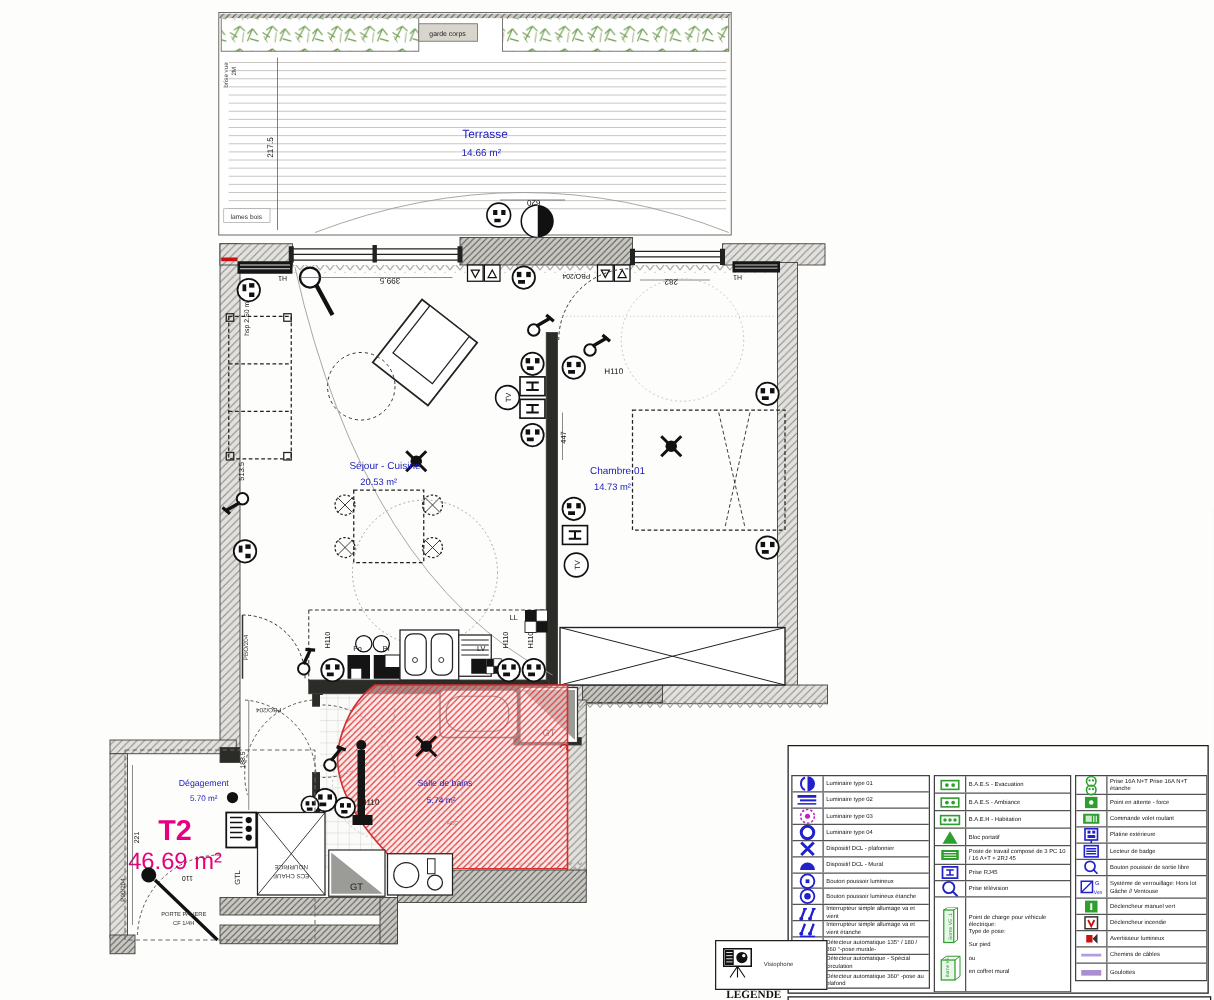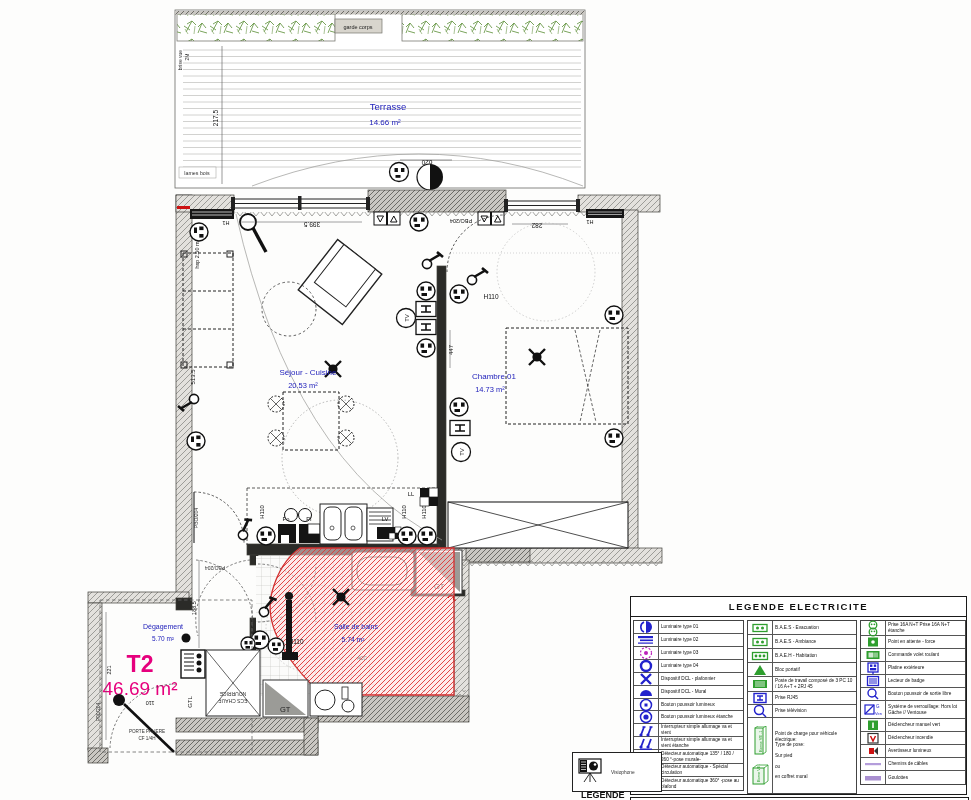--- a/index.html
+++ b/index.html
@@ -10,21 +10,21 @@
   .legend-title{height:19px;line-height:20px;text-align:center;font-size:9.5px;font-weight:bold;letter-spacing:1.5px;border-bottom:1.4px solid #1a1a1a;color:#111;}
   .legend-cols{position:absolute;left:0;top:20px;right:0;bottom:0;}
   .lcol{position:absolute;top:3px;background:#fff;border:0.9px solid #444;box-sizing:border-box;}
   .lrow{display:flex;align-items:center;border-bottom:0.7px solid #555;box-sizing:border-box;}
   .lrow:last-child{border-bottom:none;}
   .lico{width:24px;align-self:stretch;border-right:0.7px solid #555;display:flex;align-items:center;justify-content:center;flex:none;}
   .llab{padding:0 2px;font-size:4.7px;line-height:1.2;color:#111;}
   .visio{position:absolute;left:572px;top:752px;width:90px;height:40px;border:1.2px solid #222;background:#fff;display:flex;align-items:center;box-sizing:border-box;}
   .visio .vlab{font-size:4.8px;color:#333;}
   .legend2{position:absolute;left:630px;top:797px;width:337px;height:10px;border:1.4px solid #1a1a1a;background:#fff;}
-  .legende-word{position:absolute;left:581px;top:790px;font-size:9px;font-weight:bold;color:#111;}
+  .legende-word{position:absolute;left:581px;top:790px;font-size:9px;font-weight:bold;color:#111;font-family:Liberation Serif, serif;}
 </style>
 </head>
 <body>
 <div id="stage">
 
 <svg width="971" height="800" viewBox="0 0 971 800" style="position:absolute;left:0;top:0;">
 <defs>
   <pattern id="hatch" width="6" height="6" patternUnits="userSpaceOnUse">
     <rect width="6" height="6" fill="#e3e1dd"></rect>
           <path d="M0 6 L6 0 M-1 1 L1 -1 M5 7 L7 5" stroke="#8a8a86" stroke-width="0.8" fill="none"></path>
@@ -376,21 +376,20 @@
   </g>
   <g>
     <rect x="263" y="680" width="45" height="37" fill="#fff" stroke="#333" stroke-width="1"></rect>
     <path d="M265 682 L265 715 L306 715 Z" fill="#9b9b97"></path>
     <text x="280" y="712" font-size="7.5" fill="#222">GT</text>
   </g>
 </g>
 </svg>
 
 <div class="legend">
-  <div class="legend-title">LEGENDE ELECTRICITE</div>
   <div class="legend-cols">
     <div class="lcol" id="lcol0" style="left:2px;width:111px;">
           <div class="lrow" style="height: 13px;">
             <span class="lico">
               <svg width="18" height="14" viewBox="0 0 18 14">
                 <path d="M9 1 A6 6 0 0 1 9 13 Z" fill="#2222cc"></path>
                 <path d="M7 2 A5.5 5.5 0 0 0 7 12" fill="none" stroke="#2222cc" stroke-width="1.6"></path>
               </svg>
             </span>
             <span class="llab">Luminaire type 01</span>

